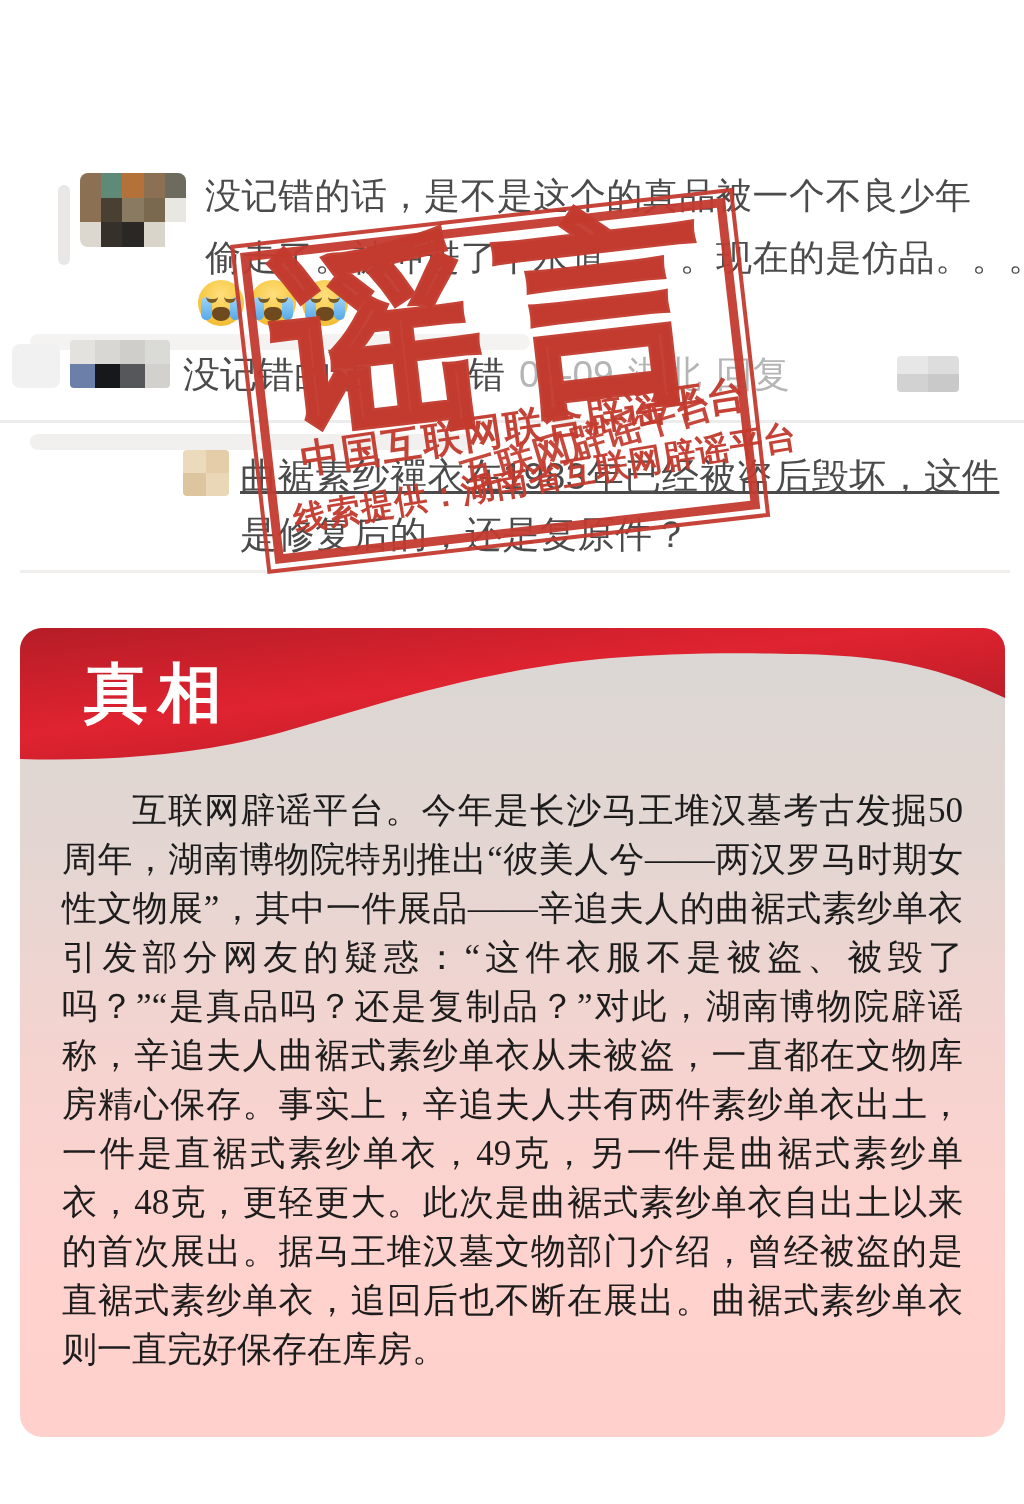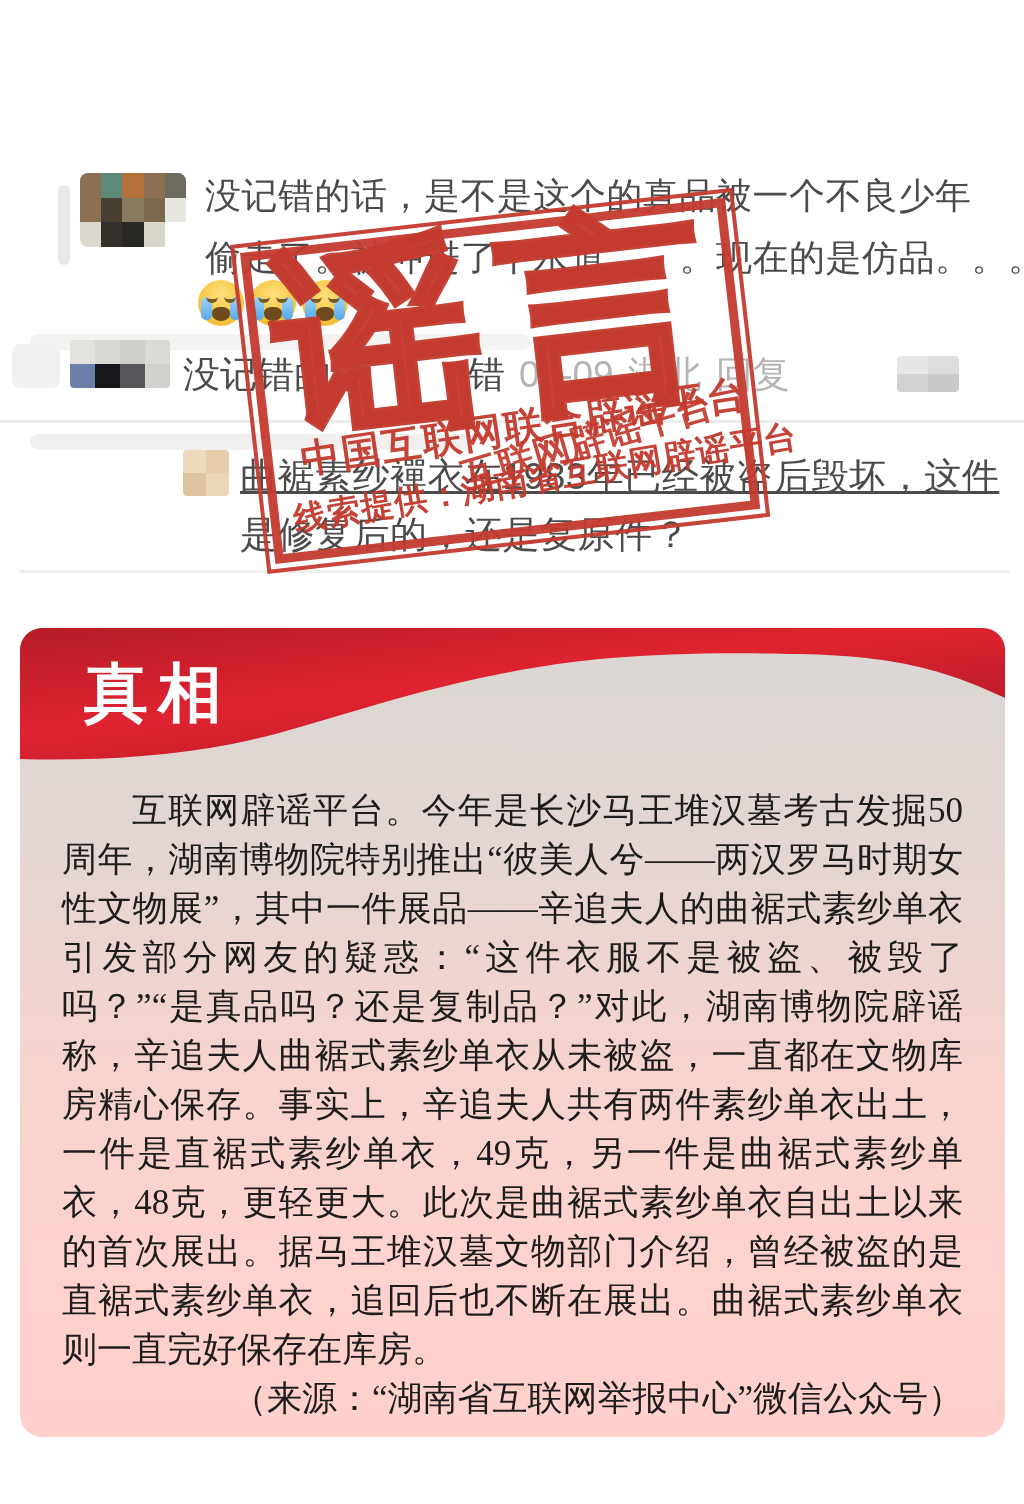--- a/index.html
+++ b/index.html
@@ -163,17 +163,16 @@
           <stop offset="0" stop-color="#b51d27"></stop>
           <stop offset="0.45" stop-color="#e02330"></stop>
           <stop offset="1" stop-color="#a81a24"></stop>
         </linearGradient>
       </defs>
       <path d="M0,0 H985 V70 C930,44 880,28 780,26 C640,23 560,30 480,46 C360,70 285,102 212,116 C140,130 62,133 0,131 Z" fill="url(#hg)"></path>
     </svg>
     <div class="truth-title">真相</div>
     <div class="truth-body">
       <p>互联网辟谣平台。今年是长沙马王堆汉墓考古发掘50周年，湖南博物院特别推出“彼美人兮——两汉罗马时期女性文物展”，其中一件展品——辛追夫人的曲裾式素纱单衣引发部分网友的疑惑：“这件衣服不是被盗、被毁了吗？”“是真品吗？还是复制品？”对此，湖南博物院辟谣称，辛追夫人曲裾式素纱单衣从未被盗，一直都在文物库房精心保存。事实上，辛追夫人共有两件素纱单衣出土，一件是直裾式素纱单衣，49克，另一件是曲裾式素纱单衣，48克，更轻更大。此次是曲裾式素纱单衣自出土以来的首次展出。据马王堆汉墓文物部门介绍，曾经被盗的是直裾式素纱单衣，追回后也不断在展出。曲裾式素纱单衣则一直完好保存在库房。</p>
-      <p class="truth-source">（来源：“湖南省互联网举报中心”微信公众号）</p>
     </div>
   </div>
 
 </div>
 
 </body></html>

